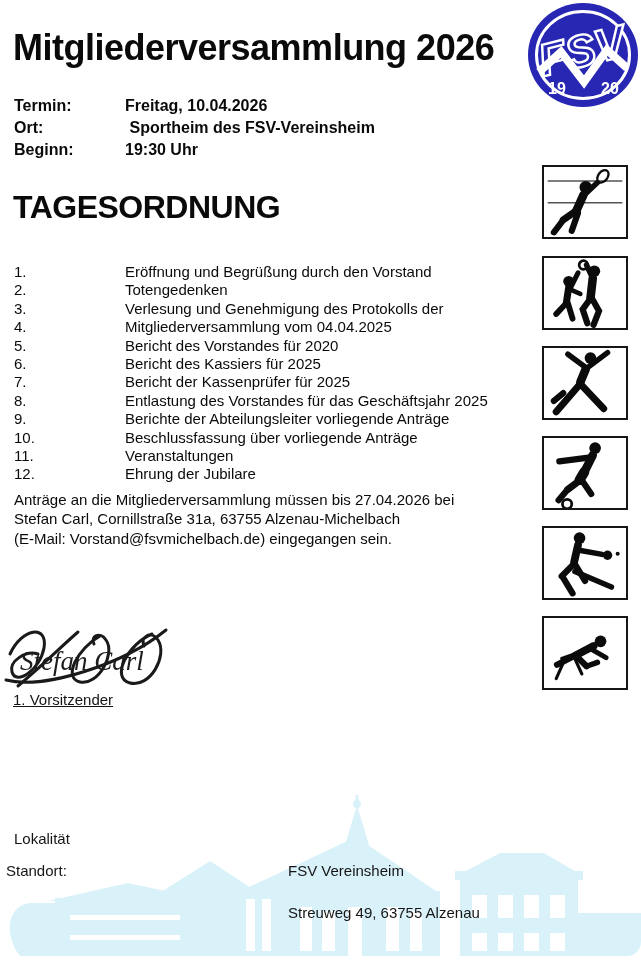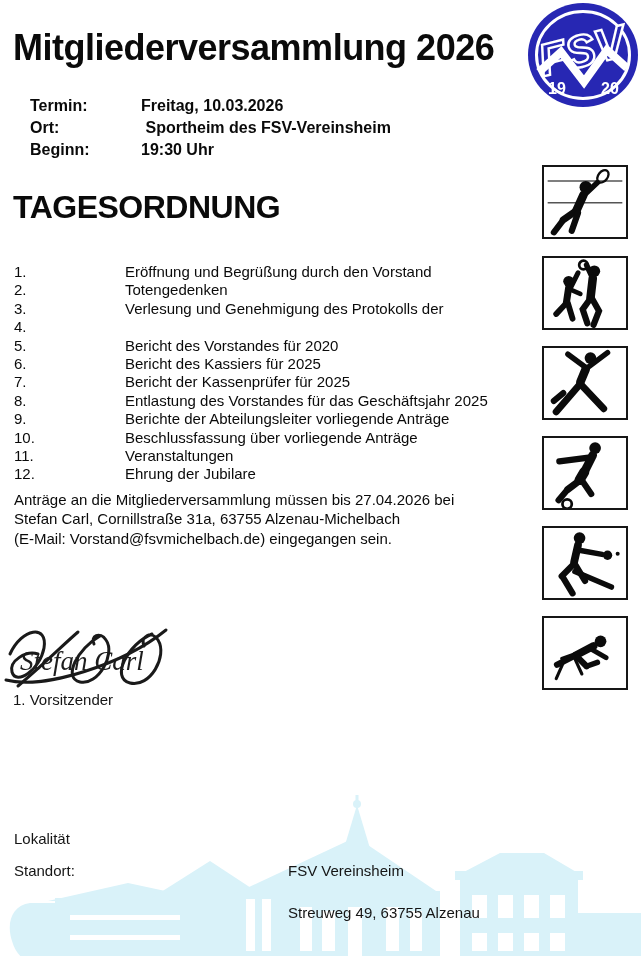--- a/index.html
+++ b/index.html
@@ -1,46 +1,46 @@
 <!DOCTYPE html>
 <html><head>
 <meta charset="utf-8">
 <style>
   html,body{margin:0;padding:0;background:#fff;}
   #page{position:relative;width:641px;height:956px;background:#ffffff;overflow:hidden;
-        font-family:"Liberation Sans",sans-serif;color:#0a0a0a;}
+        font-family:"Liberation Sans",sans-serif;color:#0a0a0a;border-radius:14px;}
   .abs{position:absolute;}
   
   .title{left:13px;top:27px;font-size:36px;font-weight:bold;letter-spacing:-0.5px;white-space:nowrap;}
   .logo-wrap{left:527px;top:2px;width:112px;height:106px;}
-  .details{left:30px;top:95px;font-size:16px;font-weight:bold;}
+  .details{left:14px;top:95px;font-size:16px;font-weight:bold;}
   .detail-row{display:flex;line-height:22px;}
   .detail-row .lbl{width:111px;flex:0 0 111px;}
   .detail-row .val{white-space:pre-wrap;}
   
   .agenda-heading{left:13px;top:189px;font-size:32px;font-weight:bold;letter-spacing:-0.5px;}
   .agenda{left:14px;top:263px;font-size:15px;}
   .agenda-row{display:flex;line-height:18.4px;}
   .agenda-row .num{width:111px;flex:0 0 111px;}
   
   .notice{left:14px;top:490px;font-size:15px;line-height:19.4px;width:520px;}
   
   .sig-svg{left:4px;top:614px;width:220px;height:84px;}
-  .sig-role{left:13px;top:691px;font-size:15px;}
+  .sig-role{left:13px;top:691px;font-size:15px;text-decoration:underline;}
   
   .sport-icon{left:542px;width:82px;height:70px;border:2px solid #161616;background:#fff;}
   .sport-icon svg{display:block;width:100%;height:100%;}
   .pict{stroke:#0b0b0b;fill:none;stroke-linecap:round;}
   .pict-fill{fill:#0b0b0b;stroke:none;}
   .courtline{stroke:#555;stroke-width:2;}
   
   .watermark{left:0;top:795px;width:641px;height:184px;}
   .footer-text{font-size:15px;color:#151515;}
   .lokalitaet{left:14px;top:830px;}
-  .standort{left:14px;top:862px;}
+  .standort{left:6px;top:862px;}
   .venue{left:288px;top:862px;}
   .address{left:288px;top:904px;}
 </style>
 </head>
 <body>
 
 <div id="page">
 
   <svg class="abs watermark" viewBox="0 0 641 184" xmlns="http://www.w3.org/2000/svg">
     <g fill="#d9f2f9">
@@ -102,21 +102,21 @@
       <text x="55" y="64" text-anchor="middle" font-family="Liberation Sans, sans-serif" font-size="45" font-weight="bold" font-style="italic" fill="#2727b3" stroke="#ffffff" stroke-width="2.4" transform="rotate(-14 56 50)">FSV</text>
       <polyline points="12,70 34,50 57,80 80,48 100,66" fill="none" stroke="#ffffff" stroke-width="8" stroke-linejoin="miter"></polyline>
       <text x="30" y="92" text-anchor="middle" font-family="Liberation Sans, sans-serif" font-size="16" font-weight="bold" fill="#ffffff">19</text>
       <text x="83" y="92" text-anchor="middle" font-family="Liberation Sans, sans-serif" font-size="16" font-weight="bold" fill="#ffffff">20</text>
     </svg>
   </div>
 
   <div class="abs details">
     <div class="detail-row">
       <span class="lbl">Termin:</span>
-      <span class="val">Freitag, 10.03.2026</span>
+      <span class="val">Freitag, 10.04.2026</span>
     </div>
     <div class="detail-row">
       <span class="lbl">Ort:</span>
       <span class="val"> Sportheim des FSV-Vereinsheim</span>
     </div>
     <div class="detail-row">
       <span class="lbl">Beginn:</span>
       <span class="val">19:30 Uhr</span>
     </div>
   </div>
@@ -131,20 +131,21 @@
     <div class="agenda-row">
       <span class="num">2.</span>
       <span class="txt">Totengedenken</span>
     </div>
     <div class="agenda-row">
       <span class="num">3.</span>
       <span class="txt">Verlesung und Genehmigung des Protokolls der</span>
     </div>
     <div class="agenda-row">
       <span class="num">4.</span>
+      <span class="txt">Mitgliederversammlung vom 04.04.2025</span>
     </div>
     <div class="agenda-row">
       <span class="num">5.</span>
       <span class="txt">Bericht des Vorstandes für 2020</span>
     </div>
     <div class="agenda-row">
       <span class="num">6.</span>
       <span class="txt">Bericht des Kassiers für 2025</span>
     </div>
     <div class="agenda-row">

